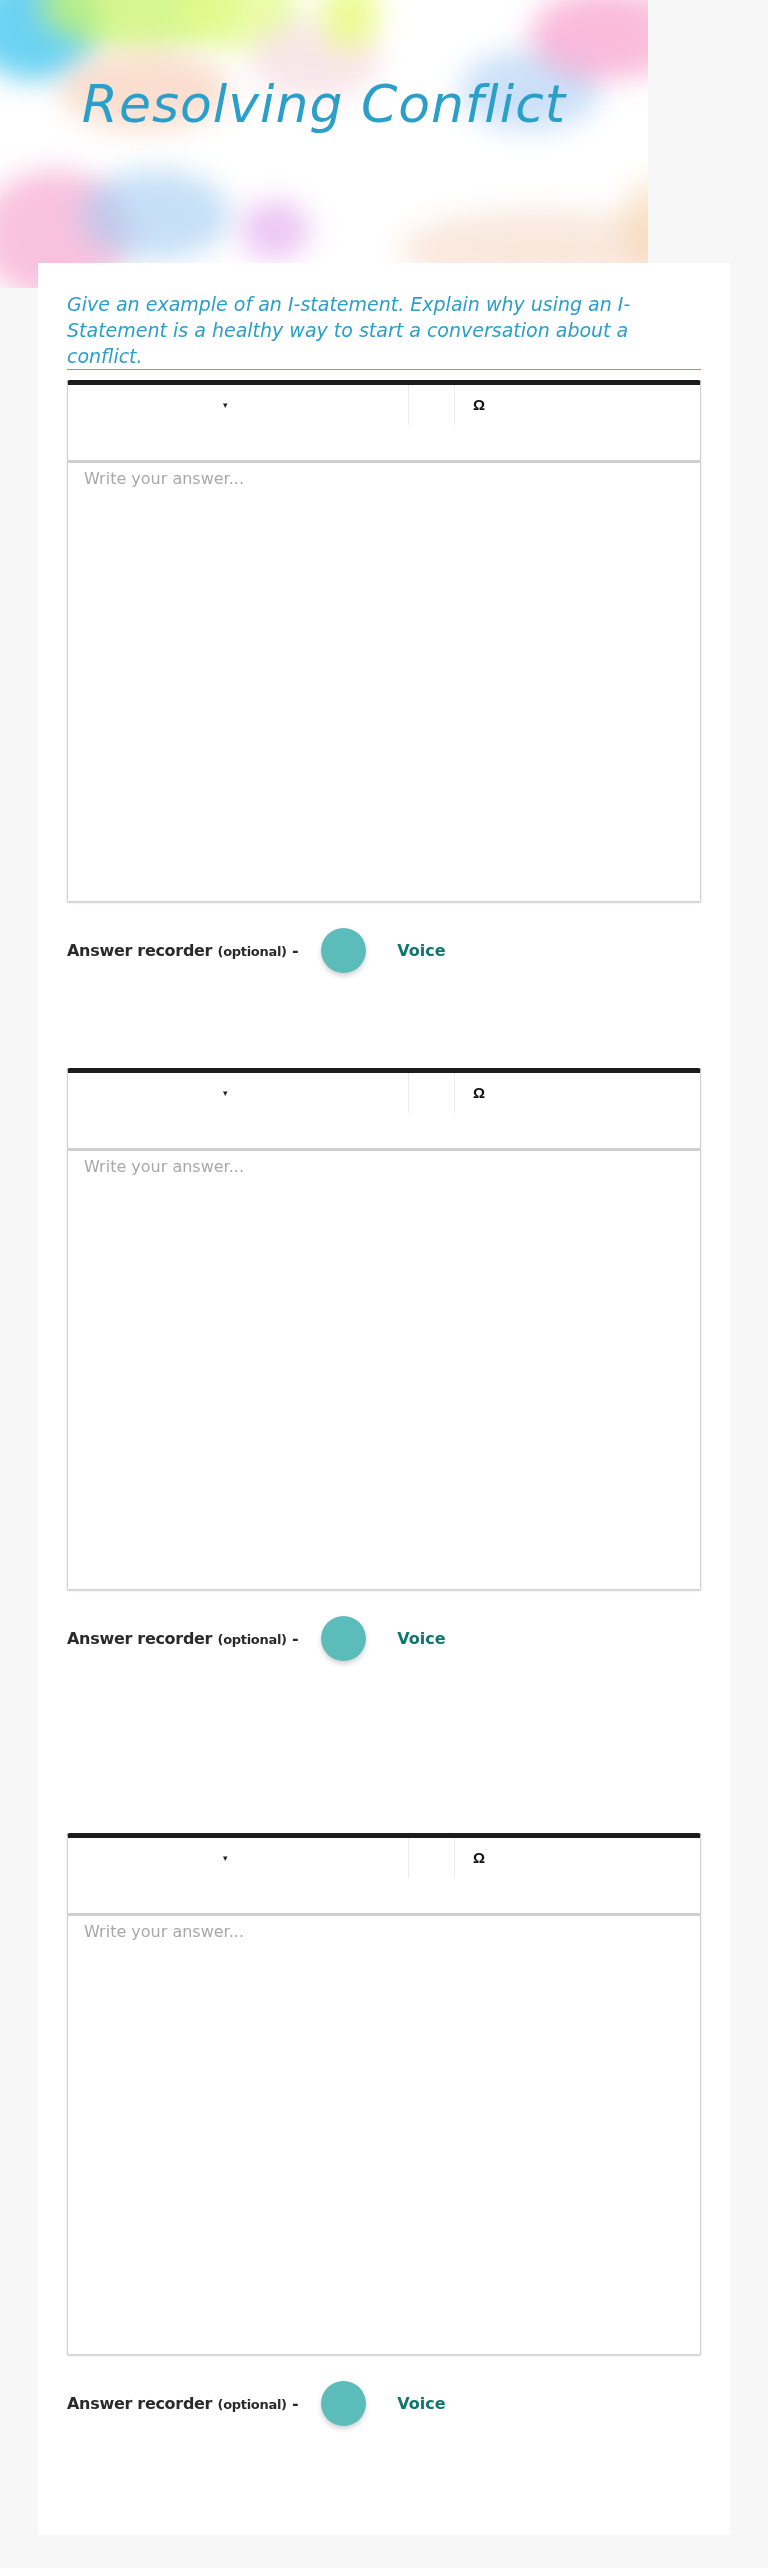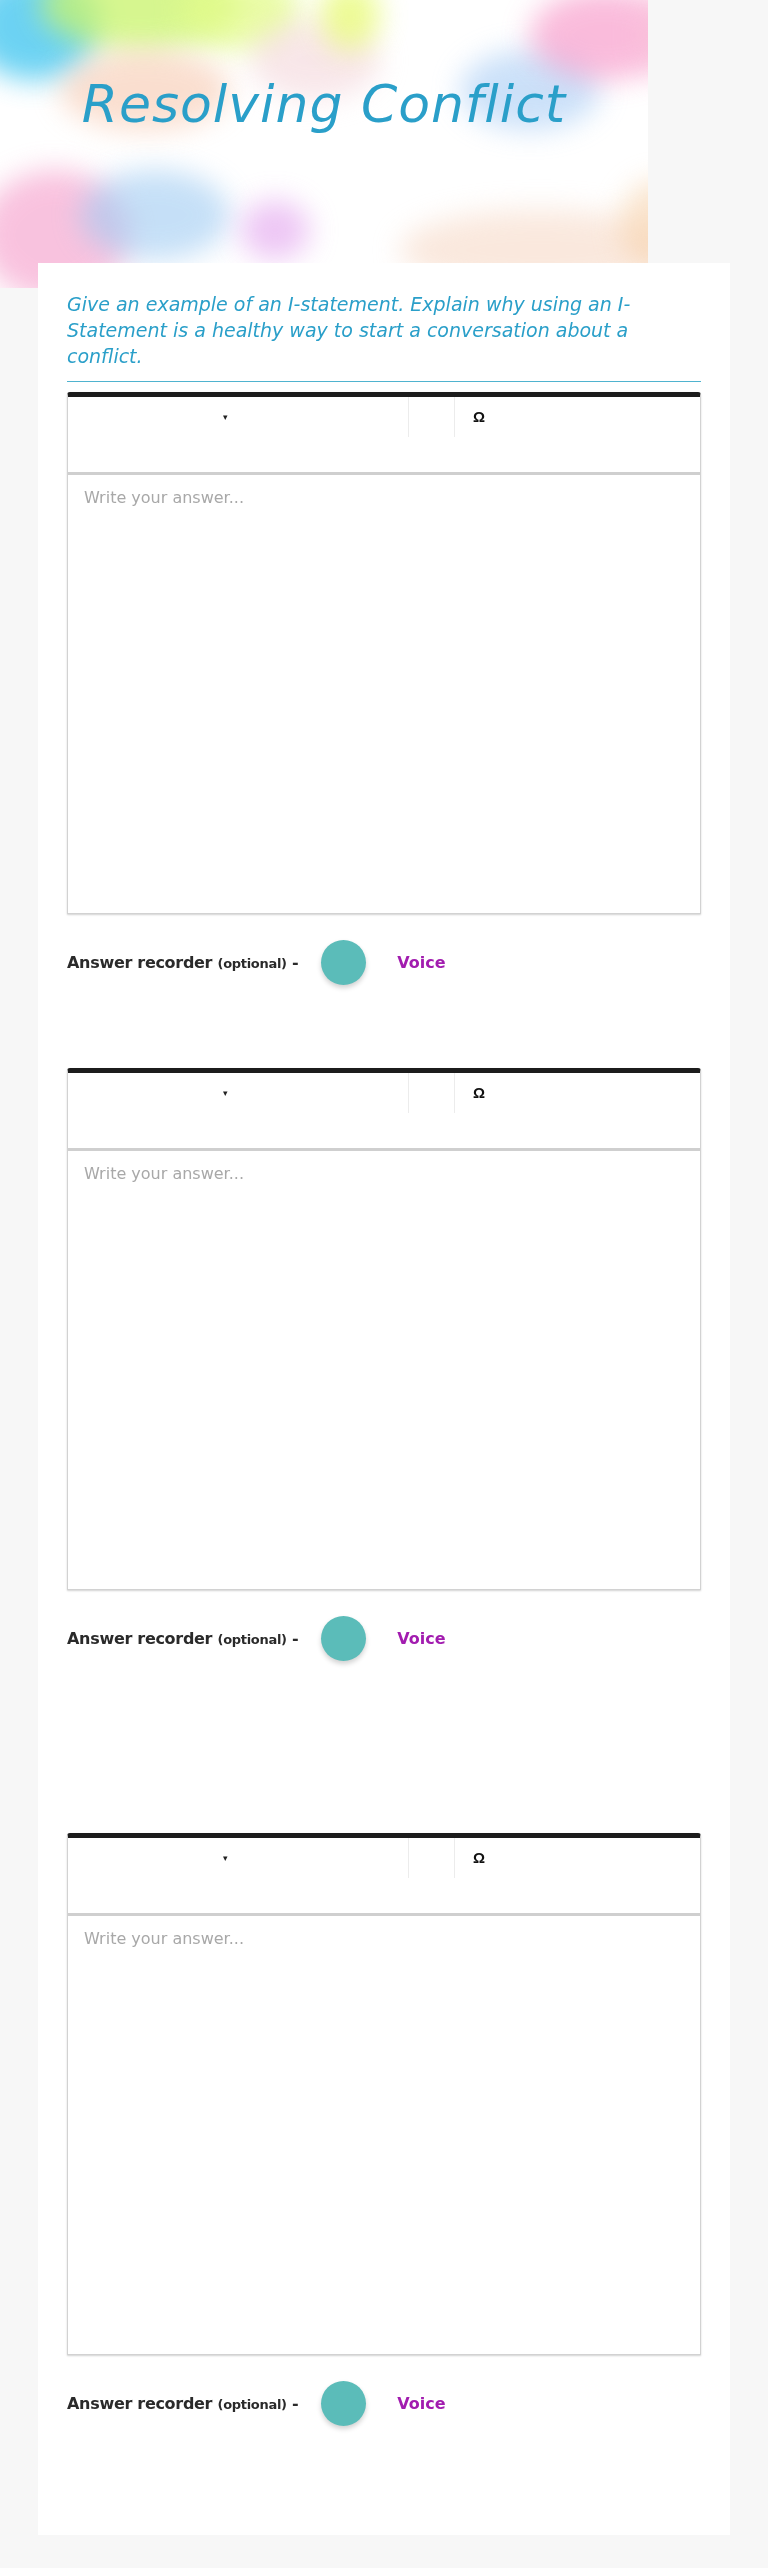--- a/index.html
+++ b/index.html
@@ -24,54 +24,54 @@
   .card {
     position: absolute; left: 38px; top: 263px; width: 692px; height: 2272px;
     background: #ffffff;
   }
   .question {
     position: absolute; left: 29px; width: 634px;
   }
   .q-title {
     color: #2a9fc9; font-family: "DejaVu Sans", sans-serif; font-weight: 300;
     font-size: 19px; line-height: 26px; font-style: italic;
-    padding-bottom: 12px; border-bottom: 1.5px solid #4fb3cf;
+    border-bottom: 1.5px solid #4fb3cf;
   }
   .editor {
     margin-top: 10px; border: 1px solid #d2d2d2; border-top: 5px solid #1c1c1c;
     border-radius: 3px 3px 0 0; background: #fff;
     box-shadow: 0 1px 2px rgba(0,0,0,.18);
   }
   .toolbar {
     position: relative; height: 78px; border-bottom: 3px solid #cfcfcf;
   }
   .tb-caret {
     position: absolute; left: 155px; top: 15px; font-size: 9px; color: #222;
   }
   .tb-div { position: absolute; top: 0; height: 40px; width: 1px; background: #ececec; }
   .tb-omega {
     position: absolute; left: 405px; top: 11px; font-size: 15px; font-weight: bold; color: #111;
   }
   .answer {
     display: block; width: 100%; height: 438px; border: none; resize: none; outline: none;
-    padding: 13px 16px; font-family: "DejaVu Sans", sans-serif; font-size: 16px; color: #4d7c0f;
+    padding: 6px 16px; font-family: "DejaVu Sans", sans-serif; font-size: 16px; color: #4d7c0f;
     background: #fff;
   }
   .answer::placeholder { color: #a8a8a8; }
 
   .recorder {
     display: flex; align-items: center; margin-top: 24px; height: 48px; gap: 17px;
   }
   .rec-label { font-family: "DejaVu Sans", sans-serif; font-weight: bold; font-size: 16px; color: #2a2a2a; letter-spacing: -.3px; }
   .rec-opt { font-size: 13px; font-weight: bold; }
   .rec-btn {
     width: 45px; height: 45px; border-radius: 50%; background: #5bbcb9; border: none;
     margin: 0 14px 0 6px; box-shadow: 0 3px 5px rgba(0,0,0,.18); cursor: pointer;
   }
-  .rec-voice { font-family: "DejaVu Sans", sans-serif; font-weight: bold; font-size: 16px; color: #a21caf; }
+  .rec-voice { font-family: "DejaVu Sans", sans-serif; font-weight: bold; font-size: 16px; color: #0f766e; }
 </style>
 </head>
 <body>
 
 <div class="header">
 
   <div class="blob" style="left:-30px;top:-30px;width:130px;height:110px;background:#3cc4ef;"></div>
   <div class="blob" style="left:40px;top:-40px;width:200px;height:90px;background:#c9f46a;"></div>
   <div class="blob" style="left:180px;top:-30px;width:120px;height:80px;background:#e3fb8a;"></div>
   <div class="blob" style="left:60px;top:50px;width:170px;height:80px;background:#f7c9b0;opacity:.6;"></div>

